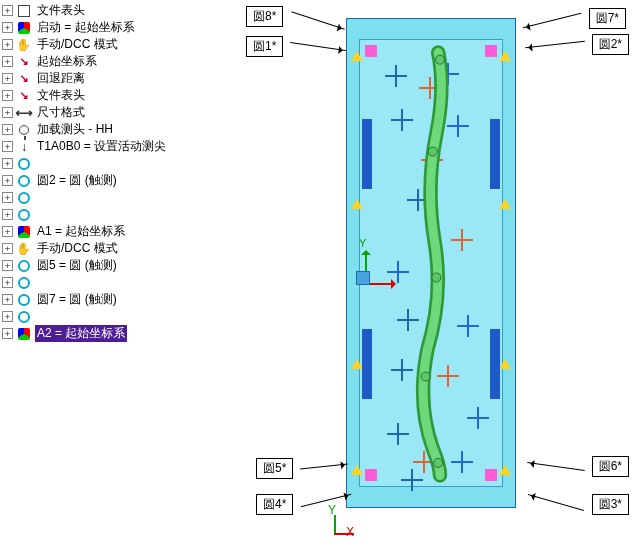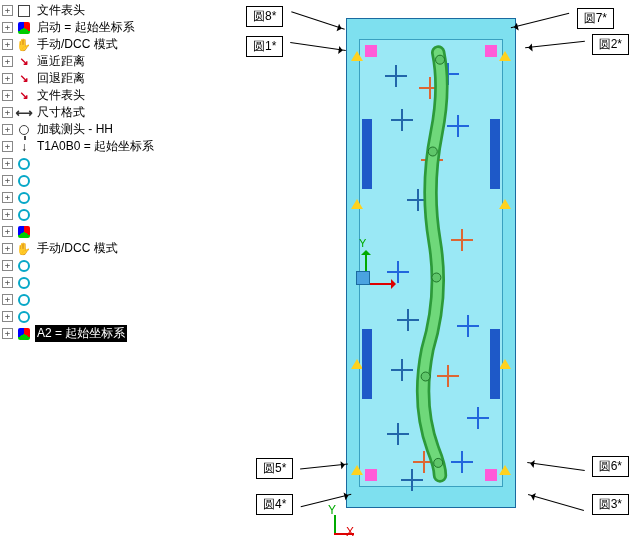--- a/index.html
+++ b/index.html
@@ -5,21 +5,21 @@
   * { box-sizing: border-box; margin: 0; padding: 0; }
   html, body { width: 635px; height: 545px; overflow: hidden; font-family: "Microsoft YaHei", Arial, sans-serif; font-size: 12px; background: #fff; }
   #app { display: flex; width: 100%; height: 100%; }
 
   
   .tree { width: 238px; height: 100%; background: #fff; padding: 2px 0 0 2px; user-select: none; }
   .tree-row { display: flex; align-items: center; height: 17px; white-space: nowrap; }
   .exp { width: 11px; height: 11px; border: 1px solid #888; background: #fff; color: #555; font-size: 9px; line-height: 9px; text-align: center; margin-right: 2px; cursor: pointer; font-family: monospace; }
   .ticon { width: 16px; display: inline-flex; justify-content: center; align-items: center; margin: 0 3px 0 1px; }
   .label { color: #000; padding: 0 2px; }
-  .label.sel { background: #000000; color: #fff; }
+  .label.sel { background: #4c1d95; color: #fff; }
 
   
   .ic-doc    { width: 12px; height: 12px; border: 1px solid #444; background: #fff; }
   .ic-axis   { width: 12px; height: 12px; background: conic-gradient(#f00 0 120deg, #0c0 0 240deg, #00f 0); border-radius: 2px; }
   .ic-hand   { font-size: 12px; }
   .ic-arrow  { font-size: 11px; color: #d00020; font-weight: bold; }
   .ic-dim    { font-size: 12px; font-weight: bold; color: #333; }
   .ic-probe  { width: 10px; height: 10px; border: 1px solid #444; border-radius: 50%; background: #fff; position: relative; }
   .ic-probe::after { content: ""; position: absolute; left: 4px; top: 10px; width: 2px; height: 4px; background: #444; }
   .ic-tip    { font-size: 12px; font-weight: bold; }
@@ -84,21 +84,21 @@
         <span class="ticon">
           <span class="ic-hand">✋</span>
         </span>
         <span class="label">手动/DCC 模式</span>
       </div>
       <div class="tree-row">
         <span class="exp">+</span>
         <span class="ticon">
           <span class="ic-arrow">↘</span>
         </span>
-        <span class="label">逼近距离</span>
+        <span class="label">起始坐标系</span>
       </div>
       <div class="tree-row">
         <span class="exp">+</span>
         <span class="ticon">
           <span class="ic-arrow">↘</span>
         </span>
         <span class="label">回退距离</span>
       </div>
       <div class="tree-row">
         <span class="exp">+</span>
@@ -119,76 +119,80 @@
         <span class="ticon">
           <span class="ic-probe"></span>
         </span>
         <span class="label">加载测头 - HH</span>
       </div>
       <div class="tree-row">
         <span class="exp">+</span>
         <span class="ticon">
           <span class="ic-tip">↓</span>
         </span>
-        <span class="label">T1A0B0 = 起始坐标系</span>
-      </div>
-      <div class="tree-row">
-        <span class="exp">+</span>
-        <span class="ticon">
-          <span class="ic-circle"></span>
-        </span>
-      </div>
-      <div class="tree-row">
-        <span class="exp">+</span>
-        <span class="ticon">
-          <span class="ic-circle"></span>
-        </span>
+        <span class="label">T1A0B0 = 设置活动测尖</span>
+      </div>
+      <div class="tree-row">
+        <span class="exp">+</span>
+        <span class="ticon">
+          <span class="ic-circle"></span>
+        </span>
+      </div>
+      <div class="tree-row">
+        <span class="exp">+</span>
+        <span class="ticon">
+          <span class="ic-circle"></span>
+        </span>
+        <span class="label">圆2 = 圆 (触测)</span>
       </div>
       <div class="tree-row">
         <span class="exp">+</span>
         <span class="ticon">
           <span class="ic-circle"></span>
         </span>
       </div>
       <div class="tree-row">
         <span class="exp">+</span>
         <span class="ticon">
           <span class="ic-circle"></span>
         </span>
       </div>
       <div class="tree-row">
         <span class="exp">+</span>
         <span class="ticon">
           <span class="ic-axis"></span>
         </span>
+        <span class="label">A1 = 起始坐标系</span>
       </div>
       <div class="tree-row">
         <span class="exp">+</span>
         <span class="ticon">
           <span class="ic-hand">✋</span>
         </span>
         <span class="label">手动/DCC 模式</span>
       </div>
       <div class="tree-row">
         <span class="exp">+</span>
         <span class="ticon">
           <span class="ic-circle"></span>
         </span>
-      </div>
-      <div class="tree-row">
-        <span class="exp">+</span>
-        <span class="ticon">
-          <span class="ic-circle"></span>
-        </span>
-      </div>
-      <div class="tree-row">
-        <span class="exp">+</span>
-        <span class="ticon">
-          <span class="ic-circle"></span>
-        </span>
+        <span class="label">圆5 = 圆 (触测)</span>
+      </div>
+      <div class="tree-row">
+        <span class="exp">+</span>
+        <span class="ticon">
+          <span class="ic-circle"></span>
+        </span>
+      </div>
+      <div class="tree-row">
+        <span class="exp">+</span>
+        <span class="ticon">
+          <span class="ic-circle"></span>
+        </span>
+        <span class="label">圆7 = 圆 (触测)</span>
       </div>
       <div class="tree-row">
         <span class="exp">+</span>
         <span class="ticon">
           <span class="ic-circle"></span>
         </span>
       </div>
       <div class="tree-row">
         <span class="exp">+</span>
         <span class="ticon">
@@ -259,21 +263,21 @@
     </div>
 
     <div class="callout" style="left:8px; top:6px;">
       <span class="lbl">圆8*</span>
       <span class="lead" style="left:44px; top:14px; width:56px; transform:rotate(18deg);"></span>
     </div>
     <div class="callout" style="left:8px; top:36px;">
       <span class="lbl">圆1*</span>
       <span class="lead" style="left:44px; top:10px; width:56px; transform:rotate(8deg);"></span>
     </div>
-    <div class="callout" style="right:21px; top:8px;">
+    <div class="callout" style="right:9px; top:8px;">
       <span class="lead l" style="right:44px; top:12px; width:60px; transform:scaleX(-1) rotate(14deg);"></span>
       <span class="lbl">圆7*</span>
     </div>
     <div class="callout" style="right:6px; top:34px;">
       <span class="lead l" style="right:44px; top:10px; width:60px; transform:scaleX(-1) rotate(6deg);"></span>
       <span class="lbl">圆2*</span>
     </div>
 
     <div class="callout" style="left:18px; top:458px;">
       <span class="lbl">圆5*</span>

